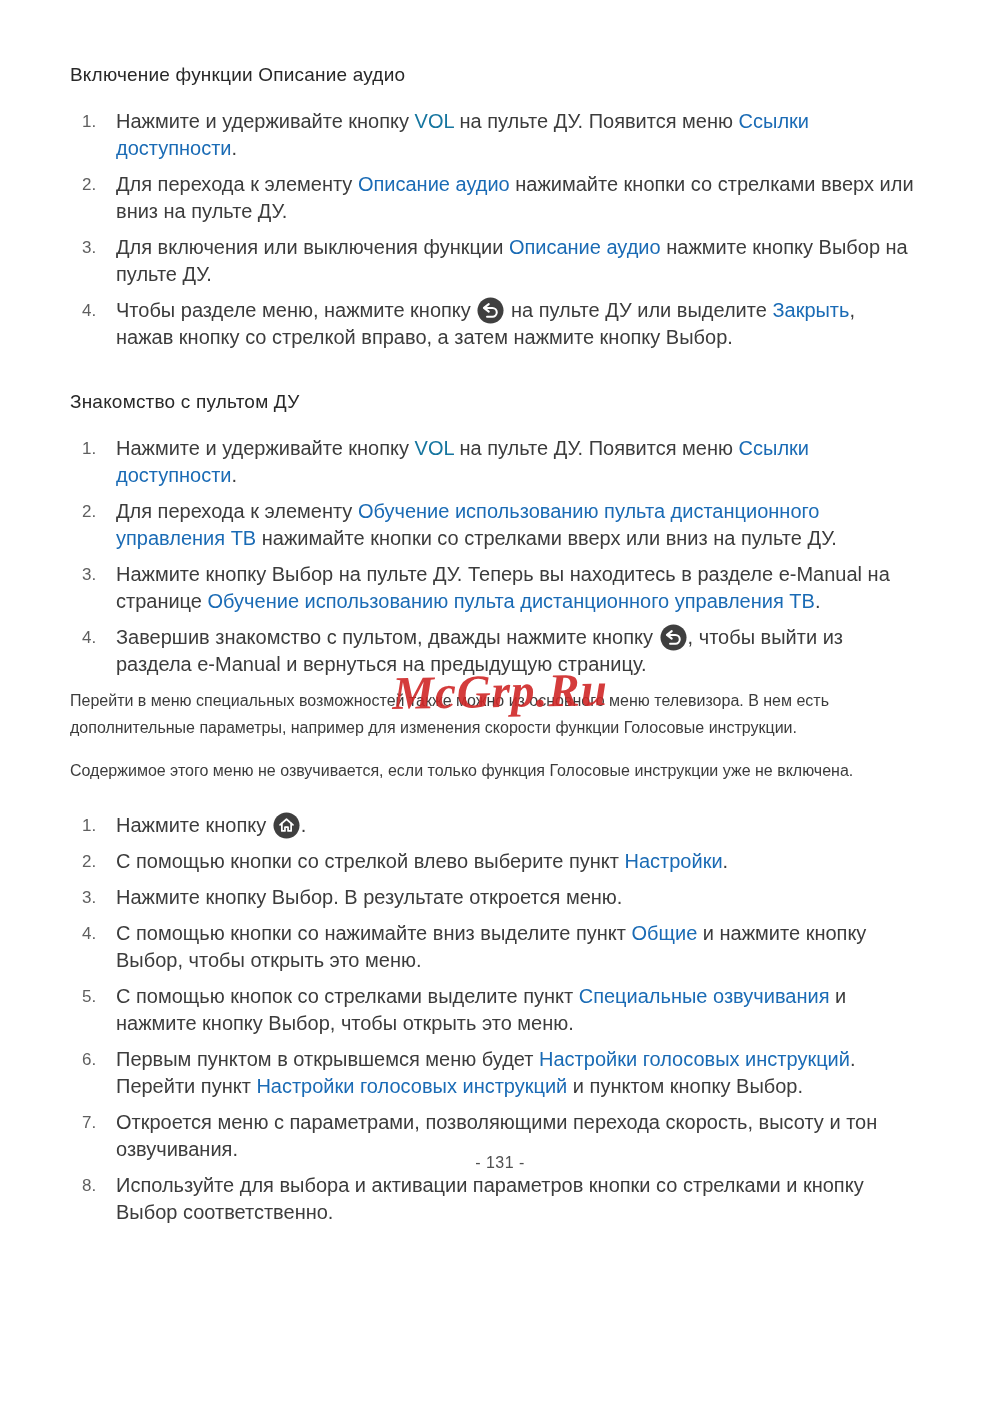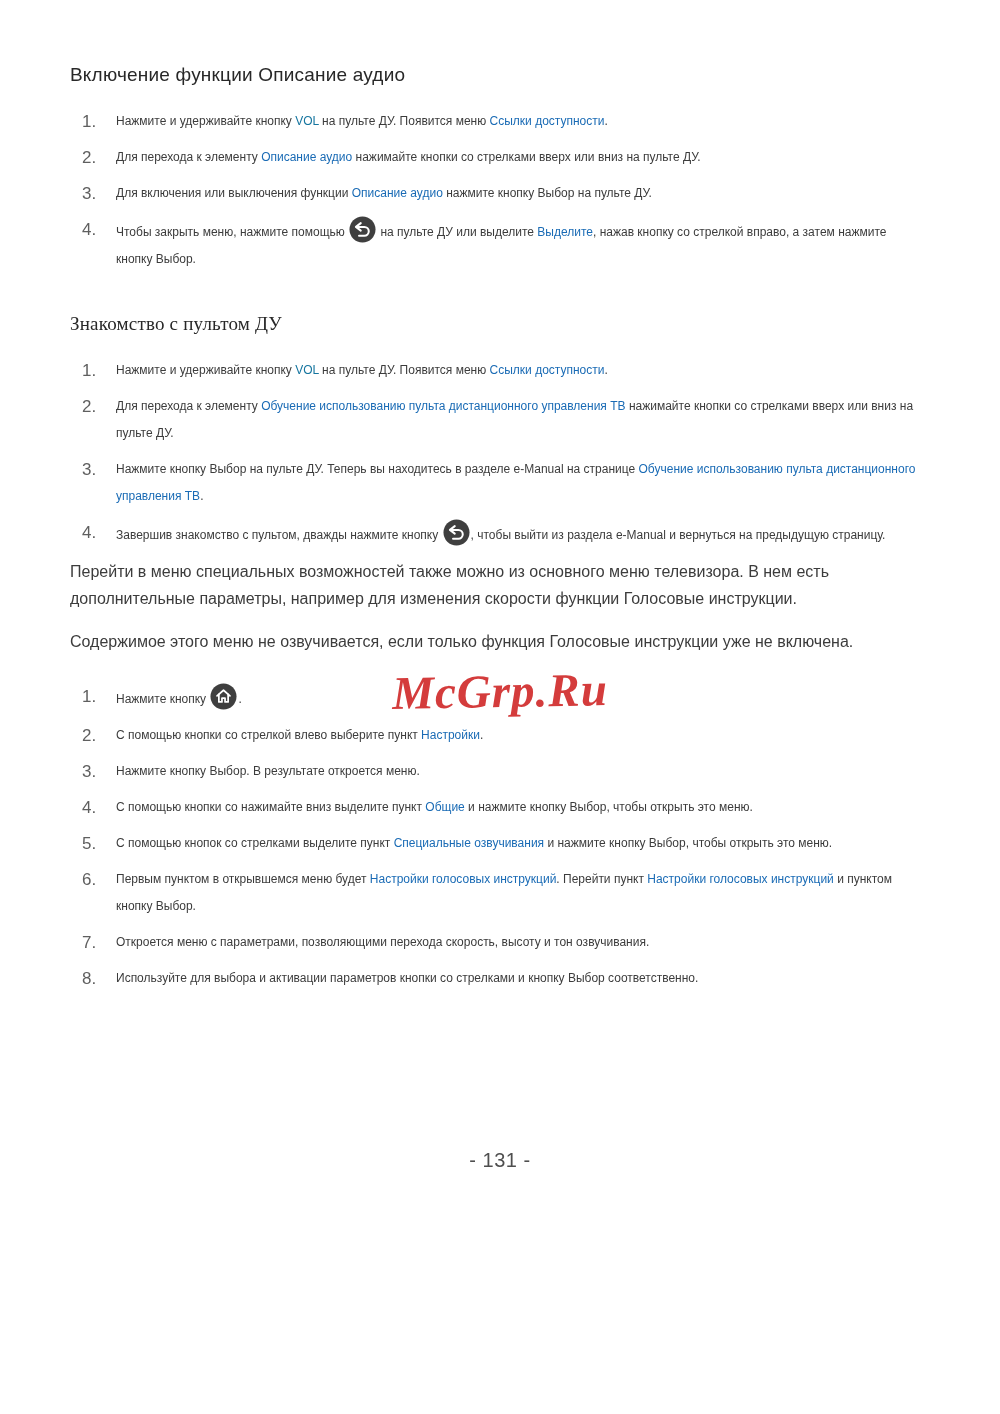--- a/index.html
+++ b/index.html
@@ -18,21 +18,21 @@
   }
   .section-heading {
     font-size:19px;
     font-weight:400;
     color:#282828;
     line-height:33px;
     max-width:810px;
     margin:0 0 17px 0;
     letter-spacing:0.2px;
   }
-  section + section .section-heading { margin-top:34px;font-family:Liberation Serif, serif; }
+  section + section .section-heading { margin-top:34px; }
   .para {
     font-size:16px;
     line-height:27px;
     color:#3c3c3c;
     margin:0 0 16px 0;
     max-width:830px;
   }
   .para:last-of-type { margin-bottom:28px; }
   .steps { list-style:none; padding-right:14px; }
   .step {
@@ -42,21 +42,21 @@
   }
   .step-num {
     flex:0 0 46px;
     padding-left:12px;
     font-size:17px;
     color:#5f5f5f;
     line-height:27px;
   }
   .step-body {
     flex:1;
-    font-size:12px;
+    font-size:20px;
     line-height:27px;
     color:#3c3c3c;
   }
   .text-run  { color:#3c3c3c; }
   .link      { color:#1a6bb5; }
   .key       { color:#15759f; }
   .inline-icon {
     display:inline-block;
     width:27px; height:27px;
     vertical-align:-7px;
@@ -77,21 +77,21 @@
     white-space:nowrap;
     pointer-events:none;
     z-index:5;
   }
   .footer {
     position:absolute;
     bottom:44px;
     left:0;
     width:100%;
     text-align:center;
-    font-size:20px;
+    font-size:16px;
     color:#4f4f4f;
     letter-spacing:0.5px;
   }
 </style>
 </head>
 <body>
 
 <div class="page">
   <div>
       <section>
@@ -104,25 +104,25 @@
           <li class="step">
             <span class="step-num">2.</span>
             <span class="step-body"><span class="text-run">Для перехода к элементу </span><span class="link">Описание аудио</span><span class="text-run"> нажимайте кнопки со стрелками вверх или вниз на пульте ДУ.</span></span>
           </li>
           <li class="step">
             <span class="step-num">3.</span>
             <span class="step-body"><span class="text-run">Для включения или выключения функции </span><span class="link">Описание аудио</span><span class="text-run"> нажмите кнопку Выбор на пульте ДУ.</span></span>
           </li>
           <li class="step">
             <span class="step-num">4.</span>
-            <span class="step-body"><span class="text-run">Чтобы закрыть меню, нажмите помощью </span><span class="inline-icon"><svg viewBox="0 0 28 28">
+            <span class="step-body"><span class="text-run">Чтобы разделе меню, нажмите кнопку </span><span class="inline-icon"><svg viewBox="0 0 28 28">
                   <circle cx="14" cy="14" r="13.5" fill="#3f3f3f"></circle>
                   <path d="M12.2 7.4 L7.2 11.3 L12.2 15.2" fill="none" stroke="#fff" stroke-width="2.1" stroke-linecap="round" stroke-linejoin="round"></path>
                   <path d="M7.8 11.3 H15.9 a4.6 4.6 0 0 1 0 9.2 H10.4" fill="none" stroke="#fff" stroke-width="2.1" stroke-linecap="round"></path>
-                </svg></span><span class="text-run"> на пульте ДУ или выделите </span><span class="link">Выделите</span><span class="text-run">, нажав кнопку со стрелкой вправо, а затем нажмите кнопку Выбор.</span></span>
+                </svg></span><span class="text-run"> на пульте ДУ или выделите </span><span class="link">Закрыть</span><span class="text-run">, нажав кнопку со стрелкой вправо, а затем нажмите кнопку Выбор.</span></span>
           </li>
         </ol>
       </section>
       <section>
         <h2 class="section-heading">Знакомство с пультом ДУ</h2>
         <ol class="steps">
           <li class="step">
             <span class="step-num">1.</span>
             <span class="step-body"><span class="text-run">Нажмите и удерживайте кнопку </span><span class="key">VOL</span><span class="text-run"> на пульте ДУ. Появится меню </span><span class="link">Ссылки доступности</span><span class="text-run">.</span></span>
           </li>

